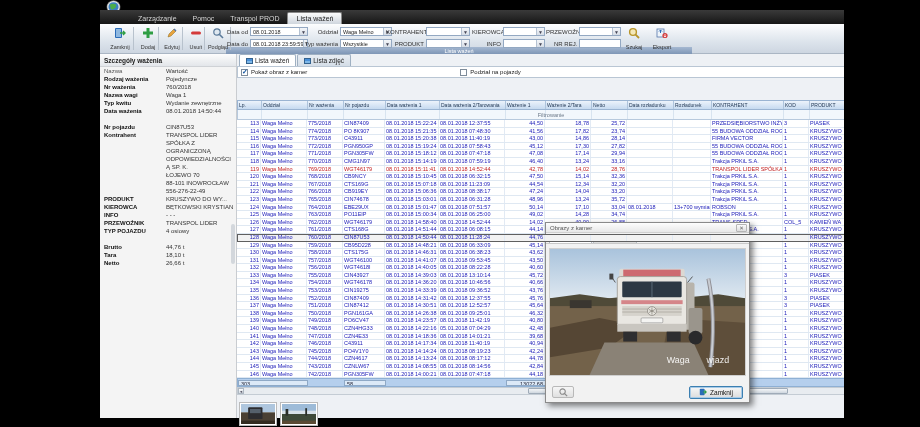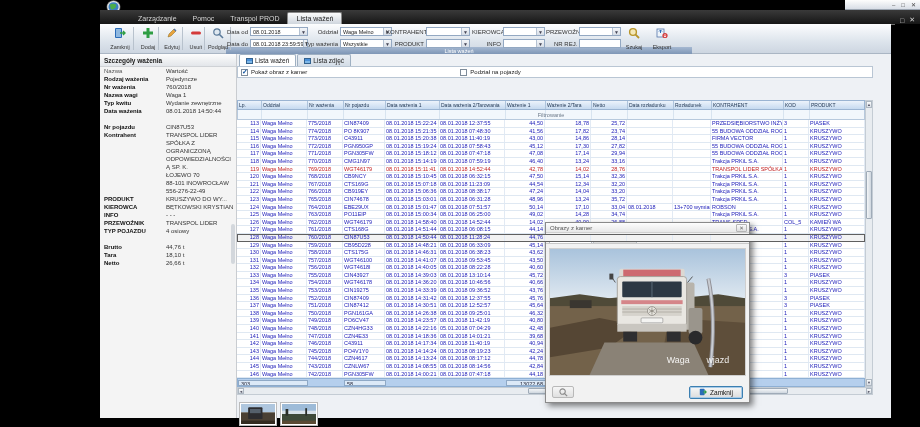--- a/index.html
+++ b/index.html
@@ -1,17 +1,17 @@
 <!DOCTYPE html>
 <html><head>
 <meta charset="utf-8">
 <style>
   html,body{margin:0;padding:0;background:#000;}
   *{box-sizing:border-box;font-family:"Liberation Sans",sans-serif;}
-  #desktop{position:relative;width:920px;height:427px;background:#000;overflow:hidden;}
+  #desktop{position:relative;width:844px;height:427px;background:#000;overflow:hidden;}
   
   #bgwin{position:absolute;left:845px;top:0;width:75px;height:10px;background:linear-gradient(#fdfdfd,#d8dee6);border-bottom:1px solid #9aa4b0;display:flex;justify-content:flex-end;align-items:center;gap:6px;padding-right:4px;color:#444;font-size:6px;}
   
   #globe{position:absolute;left:106px;top:0;width:15px;height:14px;}
   
   #menustrip{position:absolute;left:100px;top:10px;width:820px;height:14px;background:linear-gradient(#3a3a3a,#161616);display:flex;align-items:flex-end;}
   .menutab{font-size:7px;color:#d6d6d6;padding:2px 8px 2px 8px;height:12px;display:flex;align-items:center;}
   .menutab.active{background:linear-gradient(#fbfbfb,#cfd6de);color:#222;border-radius:2px 2px 0 0;border:1px solid #8a8a8a;border-bottom:none;}
   #winctrls{margin-left:auto;display:flex;gap:5px;align-items:center;padding-right:5px;color:#cfcfcf;font-size:7px;}
   #winctrls span{cursor:default;}

